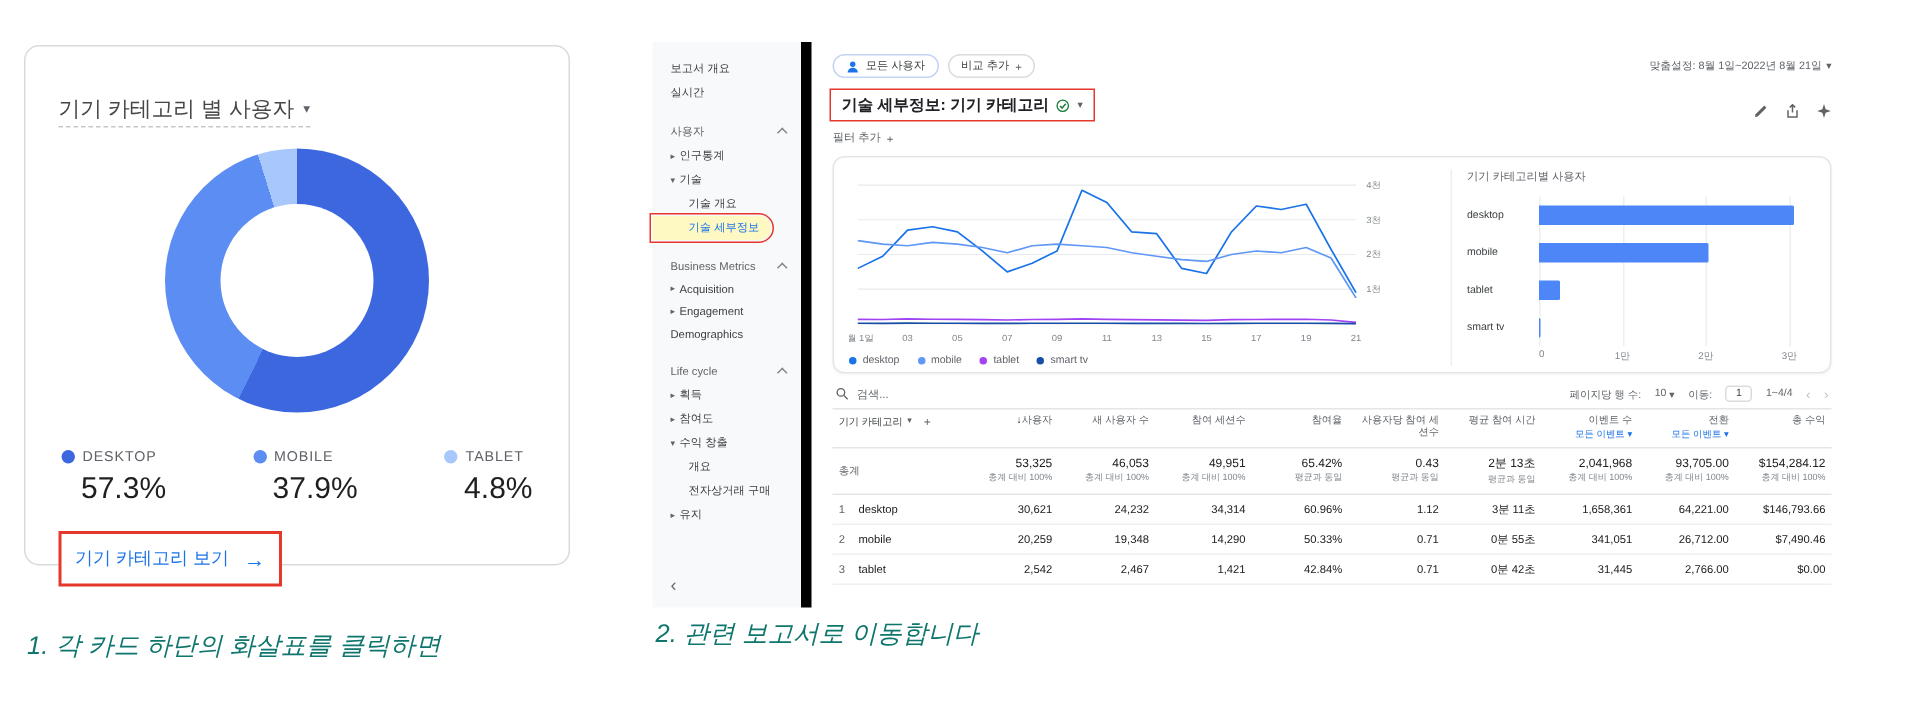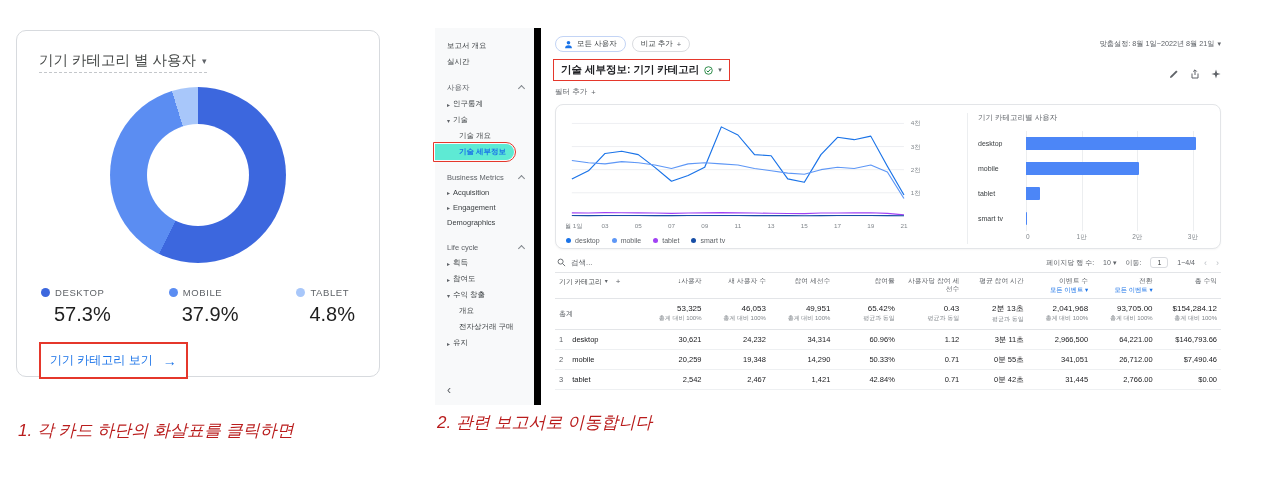--- a/index.html
+++ b/index.html
@@ -3,50 +3,50 @@
 <meta charset="utf-8">
 <style>
   html,body{margin:0;padding:0}
   body{width:1280px;height:477px;position:relative;overflow:hidden;background:#fff;
        font-family:"Liberation Sans","DejaVu Sans",sans-serif;color:#202124}
   svg{display:block}
   :root{--red:#e5372b;--blue:#1a73e8}
 
   
   #left-card{position:absolute;left:16px;top:30px;width:364px;height:347px;background:#fff;
-             border:1px solid #d7dade;border-radius:10px;padding:20px 22px;box-sizing:border-box}
+             border:1px solid #d7dade;border-radius:10px;padding:32px 22px;box-sizing:border-box}
   .card-title{display:inline-flex;align-items:center;gap:6px;font-size:14.5px;color:#444746;
               border-bottom:1px dashed #c4c7cb;padding-bottom:2px;cursor:pointer}
   .card-title .caret{font-size:9px;color:#5f6368}
   .donut-wrap{display:flex;justify-content:center;margin-top:14px}
   .donut{width:176px;height:176px;border-radius:50%;position:relative}
   .donut::after{content:"";position:absolute;inset:37px;border-radius:50%;background:#fff}
   .legend-row{display:flex;justify-content:space-between;margin-top:24px;padding:0 2px}
   .legend-item{display:flex;flex-direction:column;align-items:flex-start}
   .legend-top{display:flex;align-items:center;gap:5px;font-size:9.5px;letter-spacing:.6px;color:#5f6368}
   .dot{width:9px;height:9px;border-radius:50%;flex:0 0 auto}
   .legend-pct{font-size:20px;color:#1f1f1f;margin-top:5px;margin-left:13px}
   .cta-row{display:flex;align-items:flex-end;justify-content:space-between;margin-top:16px}
   .cta-text{color:var(--red);font-weight:700;font-size:15px;line-height:1.25;padding-bottom:10px}
   .link-box{border:2px solid var(--red);padding:8px 9px;display:inline-flex;align-items:center;gap:10px;background:#fff;cursor:pointer}
   .link-label{color:var(--blue);font-size:12px;white-space:nowrap}
   .link-arrow{color:var(--blue);font-size:14px;font-weight:700}
 
-  .caption{position:absolute;font-size:17px;font-style:italic;color:#b91c1c;white-space:nowrap}
+  .caption{position:absolute;font-size:17px;font-style:italic;color:#0f766e;white-space:nowrap}
   #caption1{left:18px;top:419px}
   #caption2{left:437px;top:411px}
 
   
   #ga{position:absolute;left:435px;top:28px;width:796px;height:377px;display:flex;background:#fff}
   #ga-sidebar{flex:0 0 106px;background:#f8f9fa;border-right:7px solid #000000;padding-top:10px;
               position:relative;font-size:7.5px;color:#3c4043;box-sizing:border-box}
   .sb-item{display:flex;align-items:center;gap:3px;padding:3px 8px 3px 12px;white-space:nowrap;cursor:pointer}
   .sb-arrow{font-size:6px;color:#5f6368}
   .sb-child{padding-left:24px}
-  .sb-selected{background:#5eead4;color:var(--blue);border-radius:0 11px 11px 0;margin-right:20px;font-weight:700}
+  .sb-selected{background:#fef9c3;color:var(--blue);border-radius:0 11px 11px 0;margin-right:20px;font-weight:400}
   .red-box{outline:1.5px solid var(--red);outline-offset:1px}
   .sb-section{display:flex;align-items:center;justify-content:space-between;margin-top:10px;
               padding:3px 10px 3px 12px;color:#5f6368;cursor:pointer}
   .chev{width:4px;height:4px;border-left:1px solid #80868b;border-top:1px solid #80868b;transform:rotate(45deg);margin-top:1px}
   .sb-collapse{position:absolute;left:12px;bottom:8px;font-size:12px;color:#5f6368;cursor:pointer}
 
   #ga-main{flex:1;padding:8px 10px 0 14px;min-width:0;font-size:7.5px;color:#3c4043;box-sizing:border-box}
   .topbar{display:flex;align-items:center;gap:6px}
   .chip{display:inline-flex;align-items:center;gap:4px;border:1px solid #dadce0;border-radius:10px;
         padding:2px 8px;font-size:7.5px;color:#3c4043;cursor:pointer;background:#fff;white-space:nowrap}
@@ -483,21 +483,21 @@
           <div class="tr rowline">
             <div class="td c-first">
        <span class="row-num">1</span><span>desktop</span>
      </div>
             <div class="td">30,621</div>
             <div class="td">24,232</div>
             <div class="td">34,314</div>
             <div class="td">60.96%</div>
             <div class="td">1.12</div>
             <div class="td">3분 11초</div>
-            <div class="td">2,966,500</div>
+            <div class="td">1,658,361</div>
             <div class="td">64,221.00</div>
             <div class="td">$146,793.66</div>
           </div>
           <div class="tr rowline">
             <div class="td c-first">
        <span class="row-num">2</span><span>mobile</span>
      </div>
             <div class="td">20,259</div>
             <div class="td">19,348</div>
             <div class="td">14,290</div>

